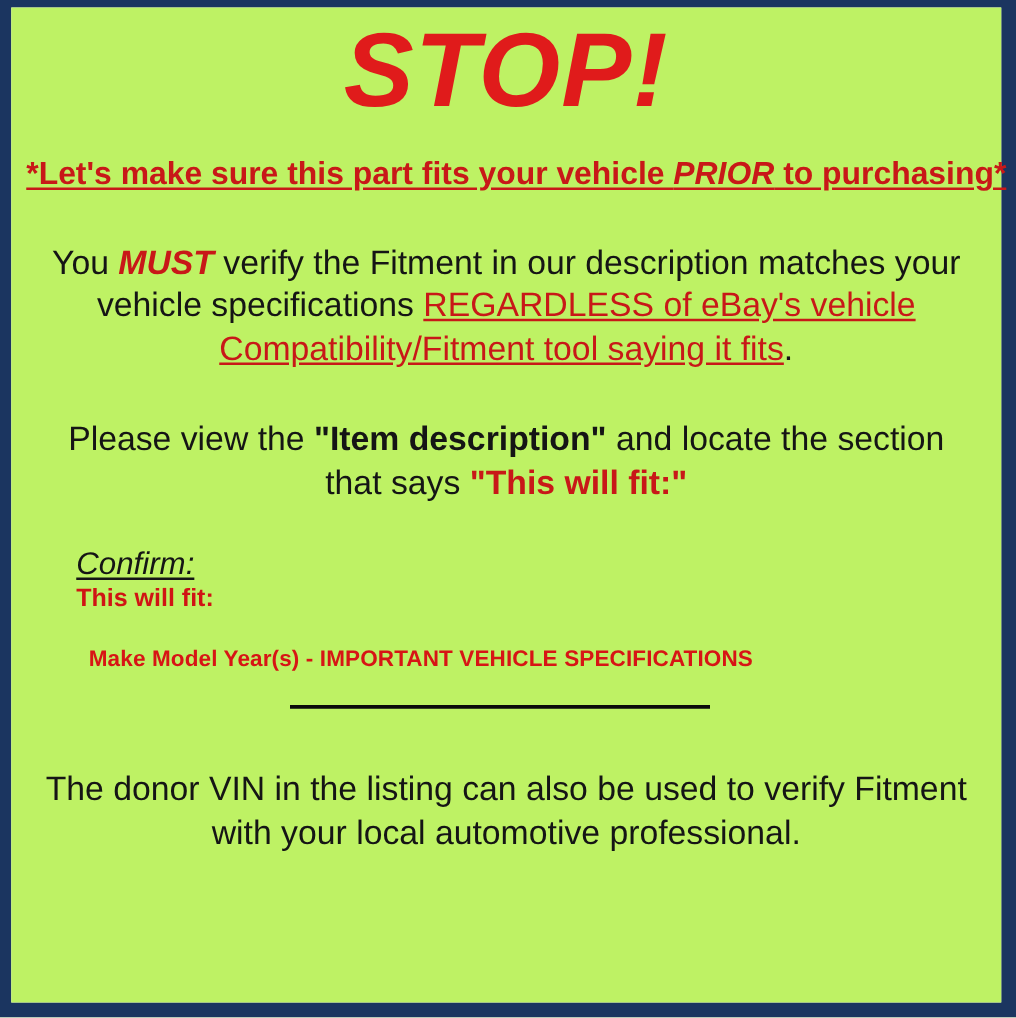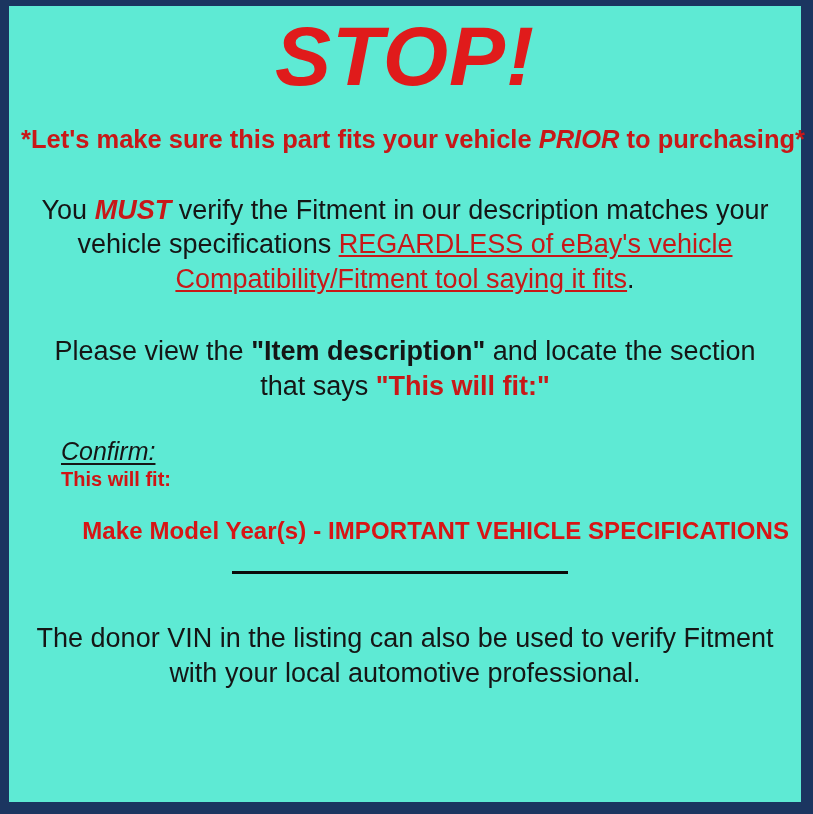--- a/index.html
+++ b/index.html
@@ -23,21 +23,21 @@
     border-top: 6px solid #1B3560;
     border-left: 9px solid #1B3560;
     border-right: 12px solid #1B3560;
     border-bottom: 12px solid #1B3560;
   }
 
   #card-inner {
     box-sizing: border-box;
     width: 100%;
     height: 100%;
-    background: #5eead4;
+    background: #bef264;
     padding: 0 12px;
     text-align: center;
   }
 
   
   .stop-title {
     margin: 0;
     padding-top: 8px;
     font-size: 84px;
     line-height: 1.0;
@@ -47,20 +47,21 @@
     letter-spacing: 1px;
   }
 
   
   .subheading {
     margin: 26px 0 0 0;
     font-size: 25.5px;
     line-height: 1.2;
     font-weight: bold;
     color: #C81818;
+    text-decoration: underline;
     text-underline-offset: 3px;
     white-space: nowrap;
   }
   .subheading .ital {
     font-style: italic;
   }
 
   
   .para {
     margin: 0;
@@ -111,26 +112,25 @@
     display: inline-block;
   }
   .example-fit {
     margin: 2px 0 0 0;
     font-size: 20px;
     font-weight: bold;
     color: #D01414;
   }
   .example-spec {
     margin: 26px 0 0 10px;
-    font-size: 24px;
+    font-size: 18px;
     font-weight: bold;
     color: #D71515;
     letter-spacing: 0.1px;
     white-space: nowrap;
-    text-align: right;
   }
 
   
   .divider-wrap {
     margin-top: 26px;
     height: 14px;
   }
   .divider-rule {
     width: 336px;
     height: 3px;

